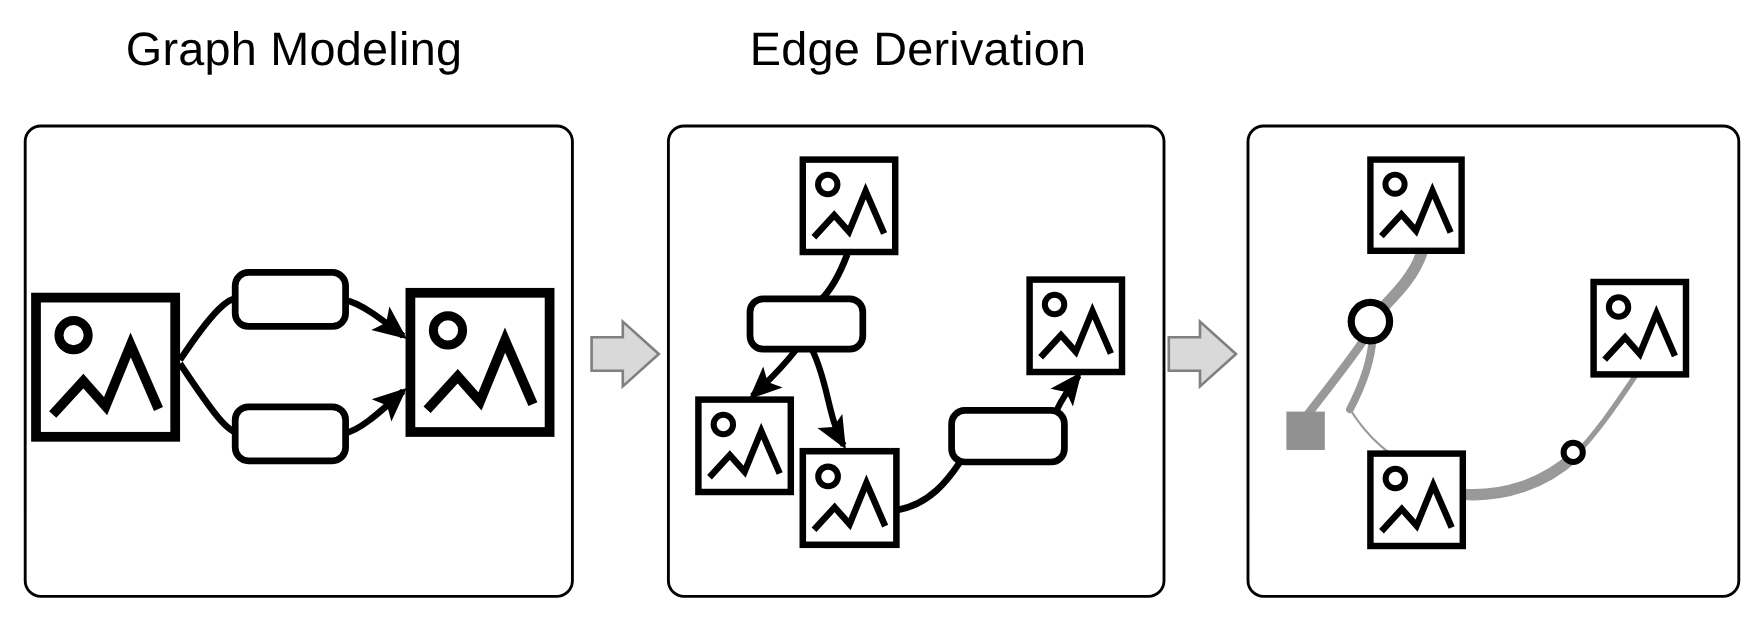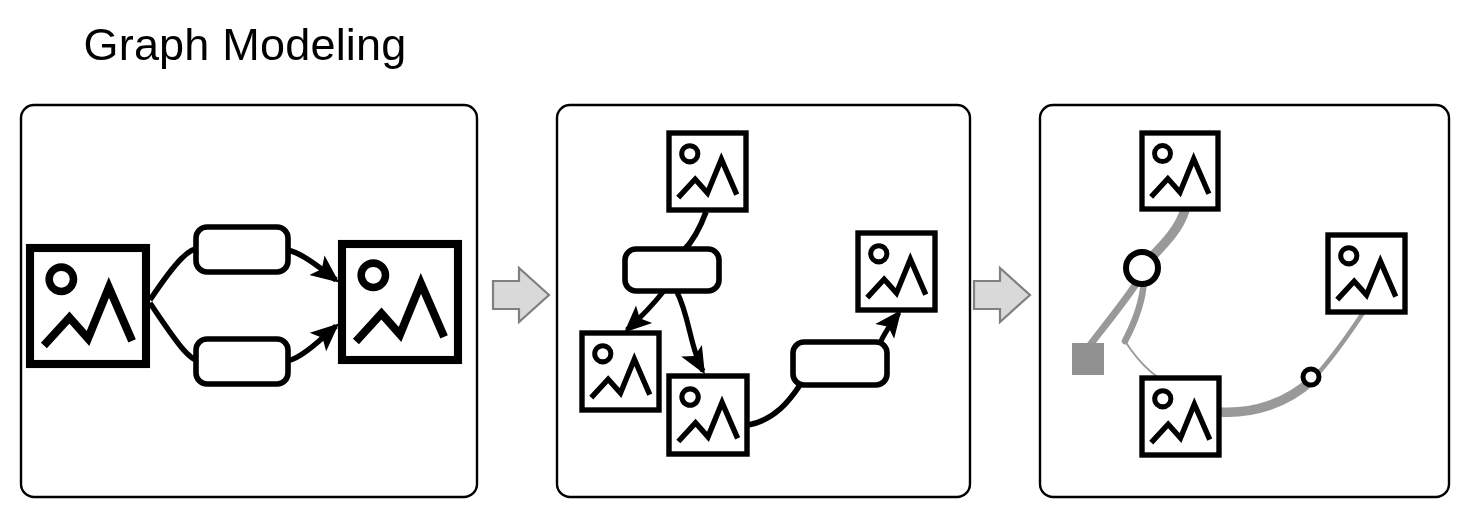--- a/index.html
+++ b/index.html
@@ -13,21 +13,21 @@
   #stage {
     position: relative;
     width: 1460px;
     height: 516px;
     background: #ffffff;
     overflow: hidden;
   }
   .panel-title {
     position: absolute;
     text-align: center;
-    font-size: 45px;
+    font-size: 39px;
     font-weight: 400;
     color: #000000;
     letter-spacing: 0.2px;
     line-height: 1;
     white-space: nowrap;
   }
   #title-1 { left: 0px;    top: 22px; width: 490px; }
   #title-2 { left: 520px;  top: 22px; width: 490px; }
   #title-3 { left: 1000px; top: 22px; width: 460px; }
   svg.layer {
@@ -37,20 +37,21 @@
     width: 1460px;
     height: 516px;
   }
 </style>
 </head>
 <body>
 
 <div id="stage">
 
   <div class="panel-title" id="title-1">Graph Modeling</div>
+  <div class="panel-title" id="title-2">Edge Derivation</div>
 
   <svg class="layer" viewBox="0 0 1460 516" xmlns="http://www.w3.org/2000/svg">
     <defs>
       <marker id="arrowFill" viewBox="0 0 10 10" refX="8.6" refY="5" markerWidth="5.2" markerHeight="5.2" orient="auto-start-reverse">
         <path d="M 0 0.6 L 10 5 L 0 9.4 L 2.2 5 Z" fill="#000000"></path>
       </marker>
 
       <g id="imgIcon">
         <rect x="0" y="0" width="100" height="100" fill="#ffffff" stroke="#000000" stroke-width="7"></rect>
         <circle cx="27" cy="27" r="10.5" fill="#ffffff" stroke="#000000" stroke-width="6.5"></circle>

